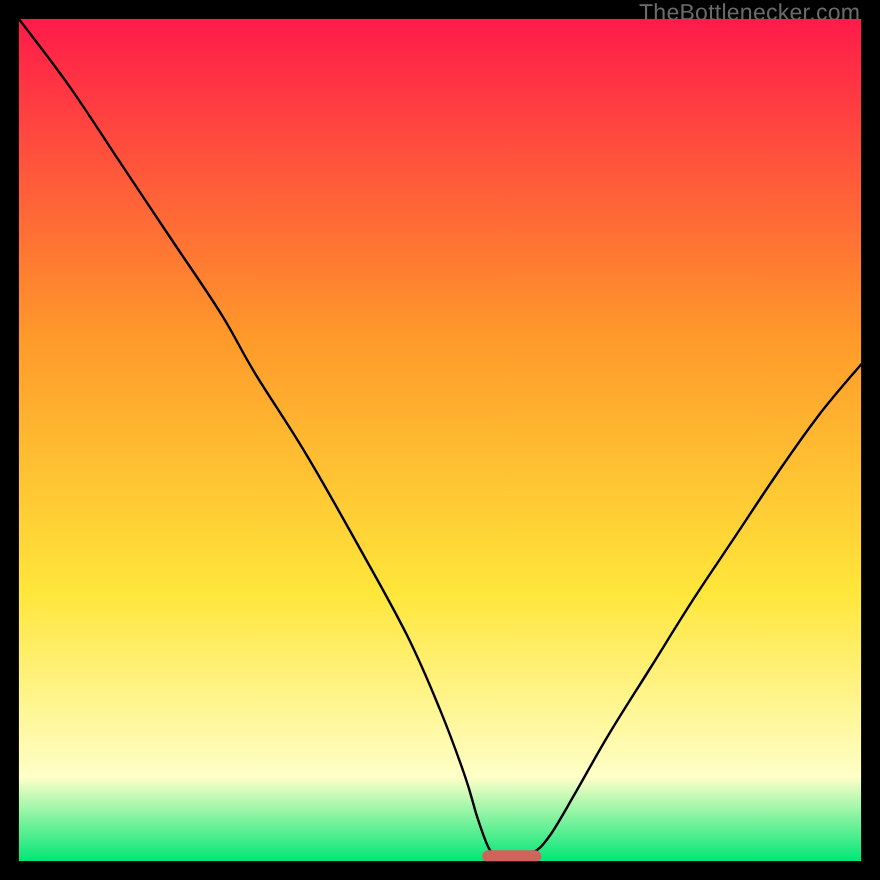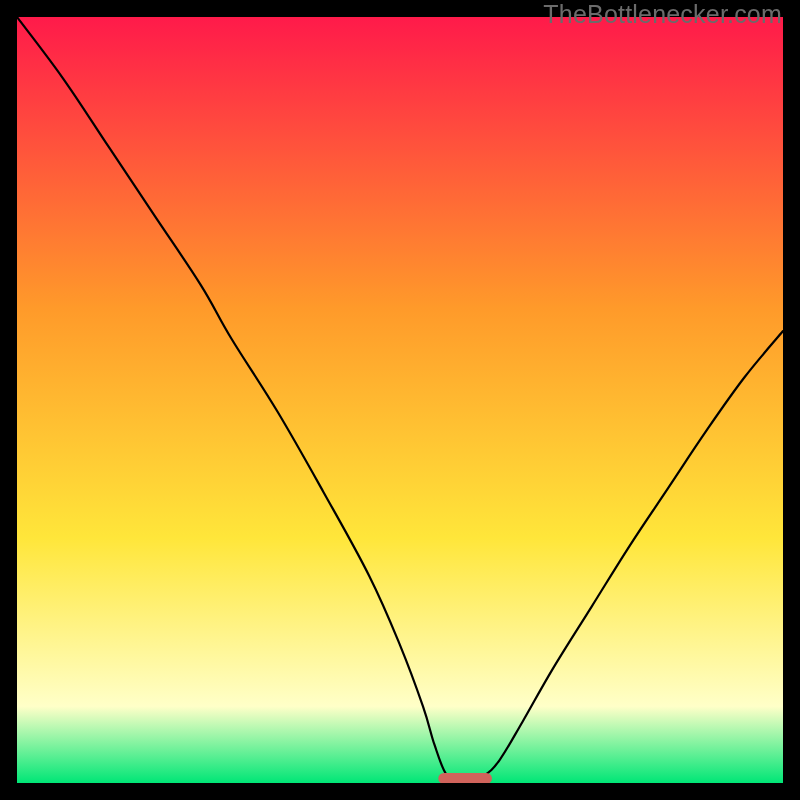--- a/index.html
+++ b/index.html
@@ -24,21 +24,21 @@
     left: 0;
     top: 0;
     width: 766px;
     height: 766px;
   }
   .watermark {
     position: absolute;
     top: 0px;
     right: 18px;
     color: #6b6b6b;
-    font-size: 25px;
+    font-size: 21px;
     font-weight: 500;
     letter-spacing: 0.2px;
     user-select: none;
   }
 </style>
 </head>
 <body>
 
 <div class="frame">
   <svg class="plot" viewBox="0 0 766 766" preserveAspectRatio="none">

